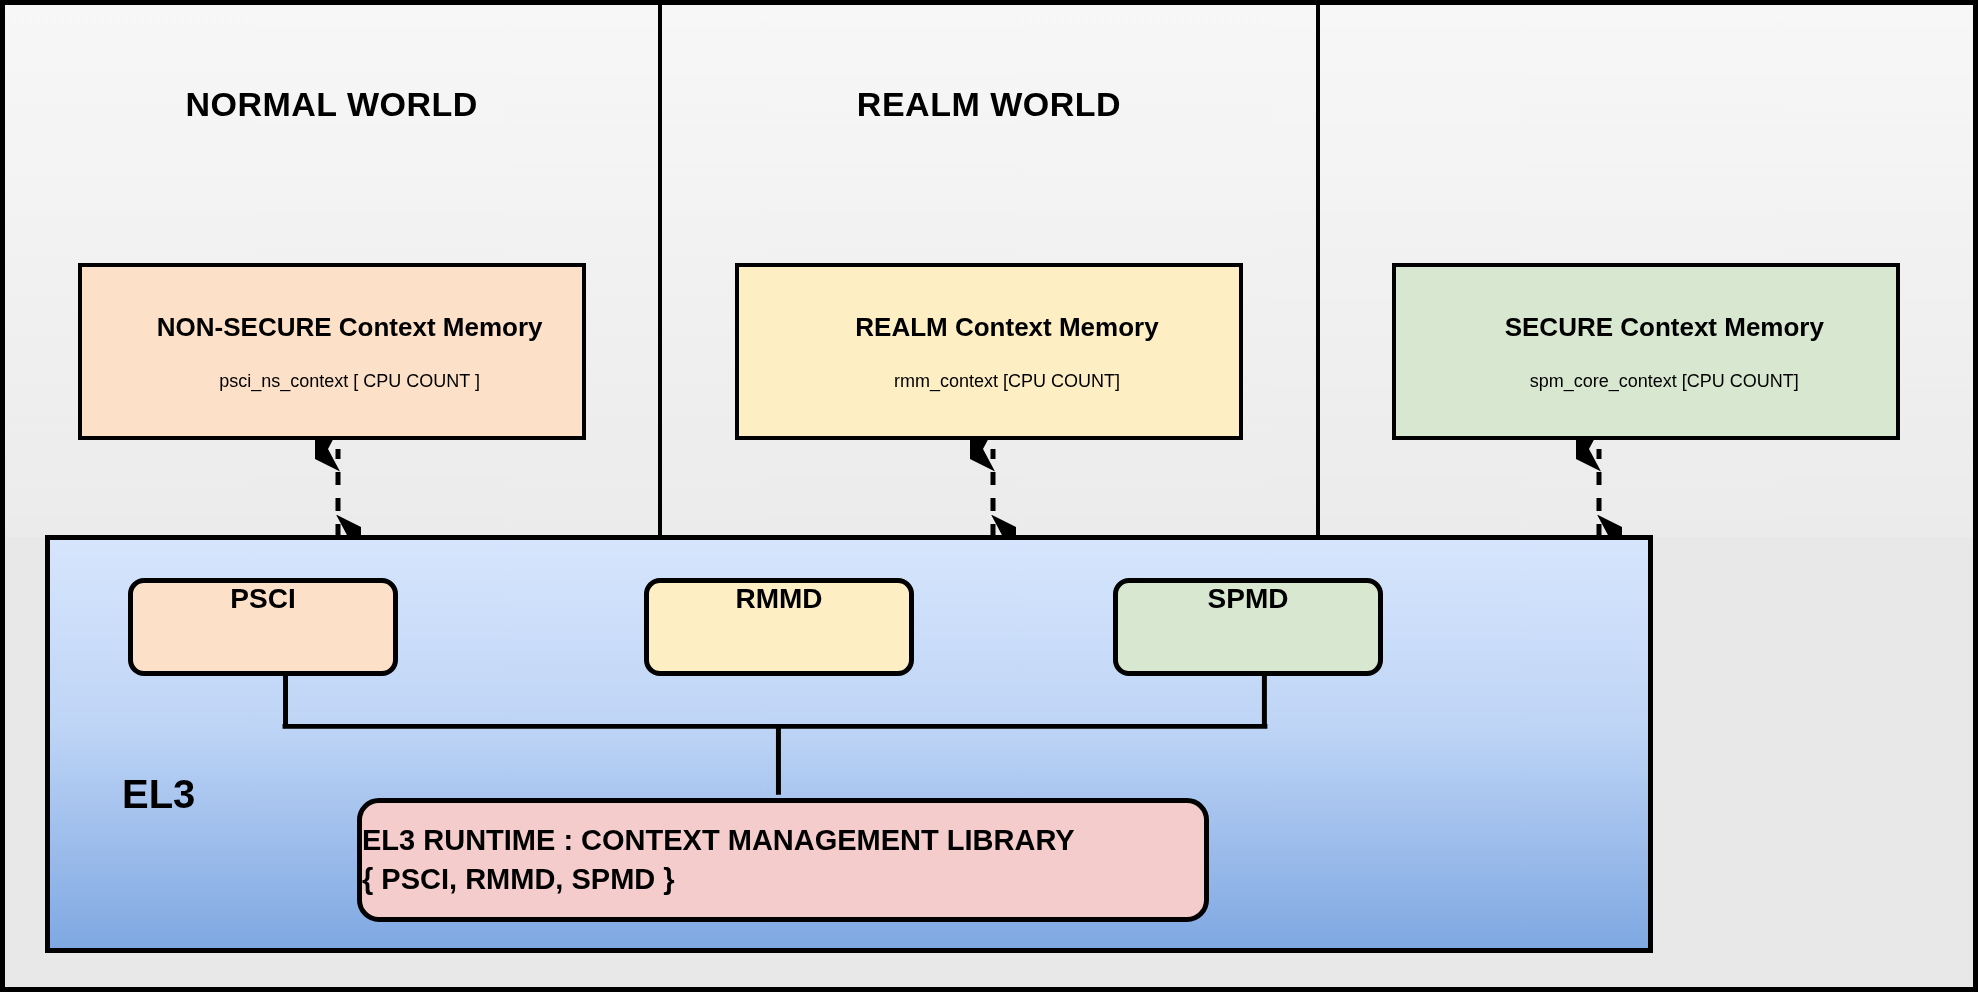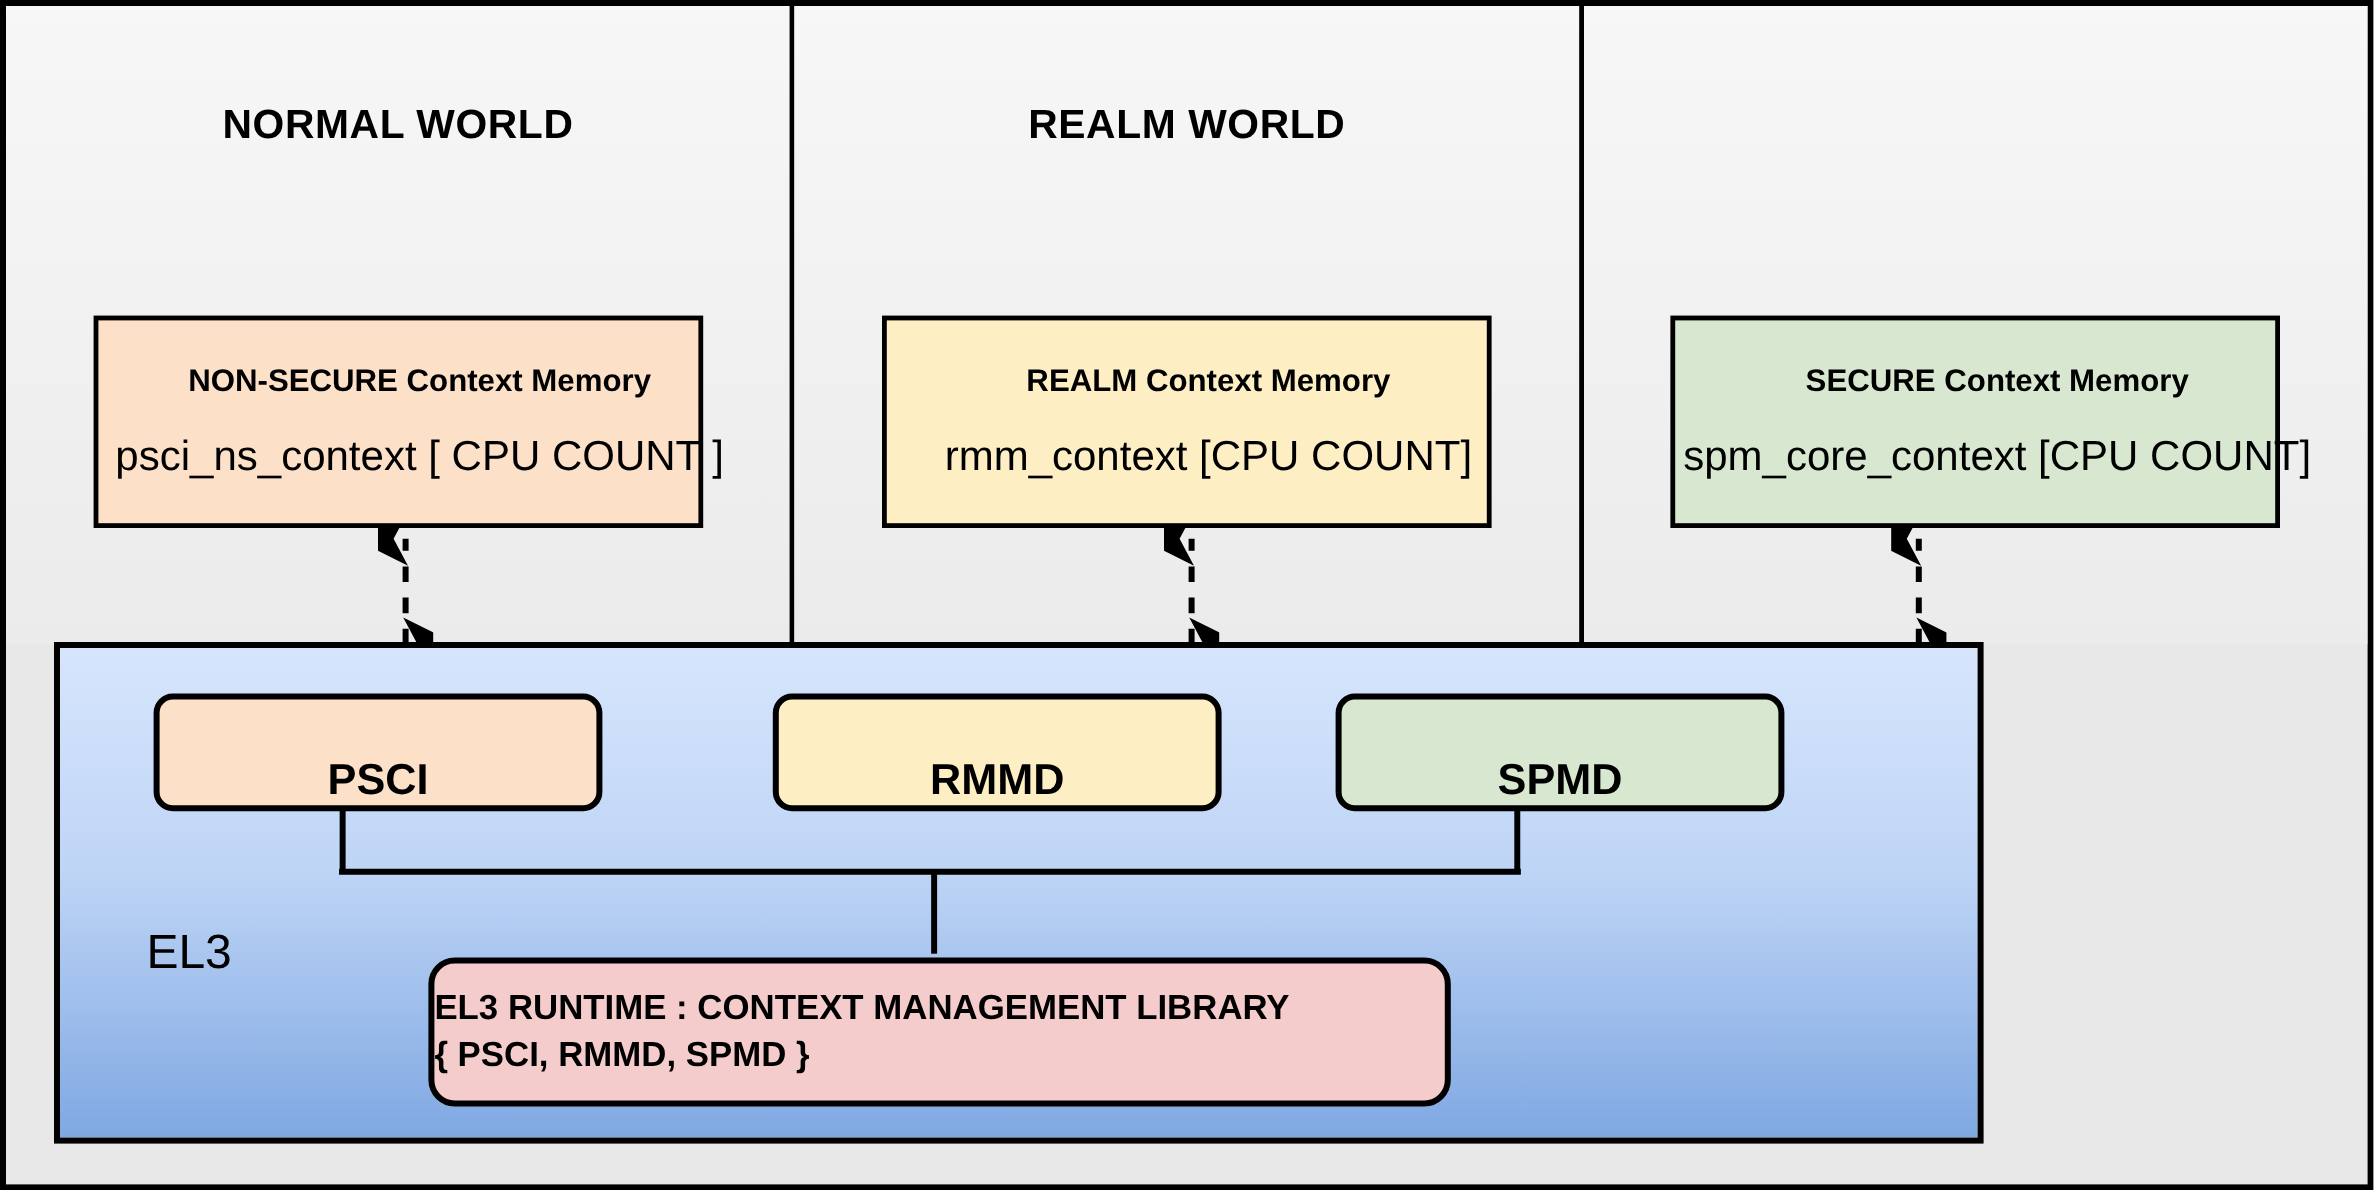--- a/index.html
+++ b/index.html
@@ -64,21 +64,21 @@
     padding-left: 36px;
   }
   .ctx-title {
     font-size: 26px;
     font-weight: bold;
     color: #000000;
     margin-bottom: 28px;
     white-space: nowrap;
   }
   .ctx-sub {
-    font-size: 35px;
+    font-size: 18px;
     font-weight: normal;
     color: #000000;
     white-space: nowrap;
   }
 
   
   .dashed-arrow {
     position: absolute;
     width: 46px;
     height: 112px;
@@ -95,35 +95,35 @@
     height: 418px;
     border: 5px solid #000000;
     box-sizing: border-box;
     background: linear-gradient(180deg, #d6e5fc 0%, #bfd5f6 45%, #7fa8e2 100%);
   }
   .el3-label {
     position: absolute;
     left: 72px;
     top: 232px;
     font-size: 40px;
-    font-weight: normal;
+    font-weight: bold;
     color: #000000;
   }
   .svc-box {
     position: absolute;
     top: 38px;
-    width: 374px;
+    width: 270px;
     height: 98px;
     border: 5px solid #000000;
     border-radius: 16px;
     box-sizing: border-box;
     display: flex;
-    align-items: flex-end;
+    align-items: flex-start;
     justify-content: center;
-    font-size: 36px;
+    font-size: 28px;
     font-weight: bold;
     color: #000000;
   }
   #svc-psci { left: 78px;  background: #fce0c8; }
   #svc-rmmd { left: 594px; background: #fdeec4; }
   #svc-spmd { left: 1063px; background: #d8e8d0; }
 
   .runtime-box {
     position: absolute;
     left: 307px;

